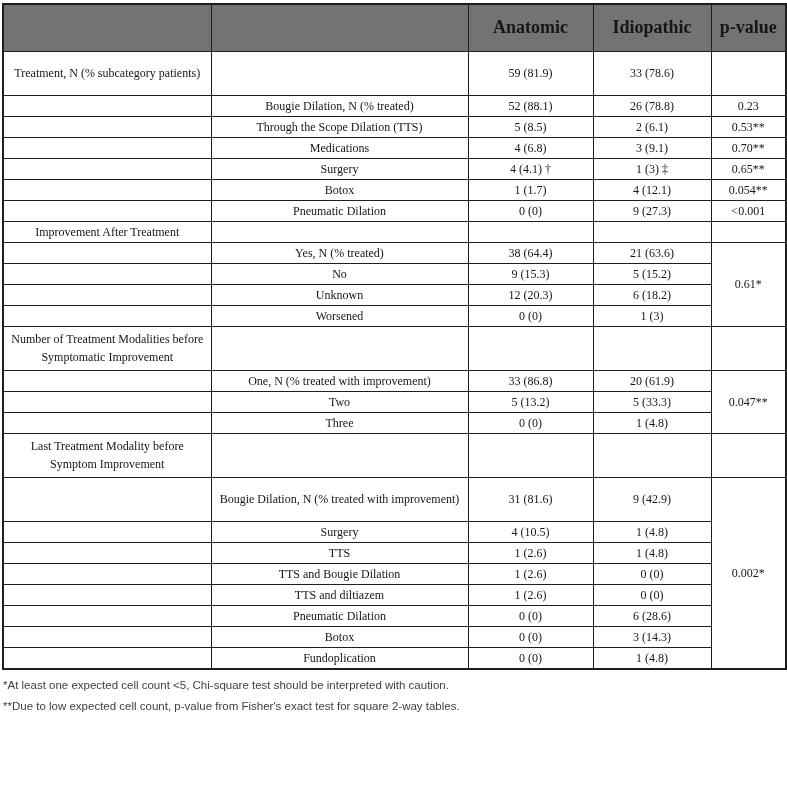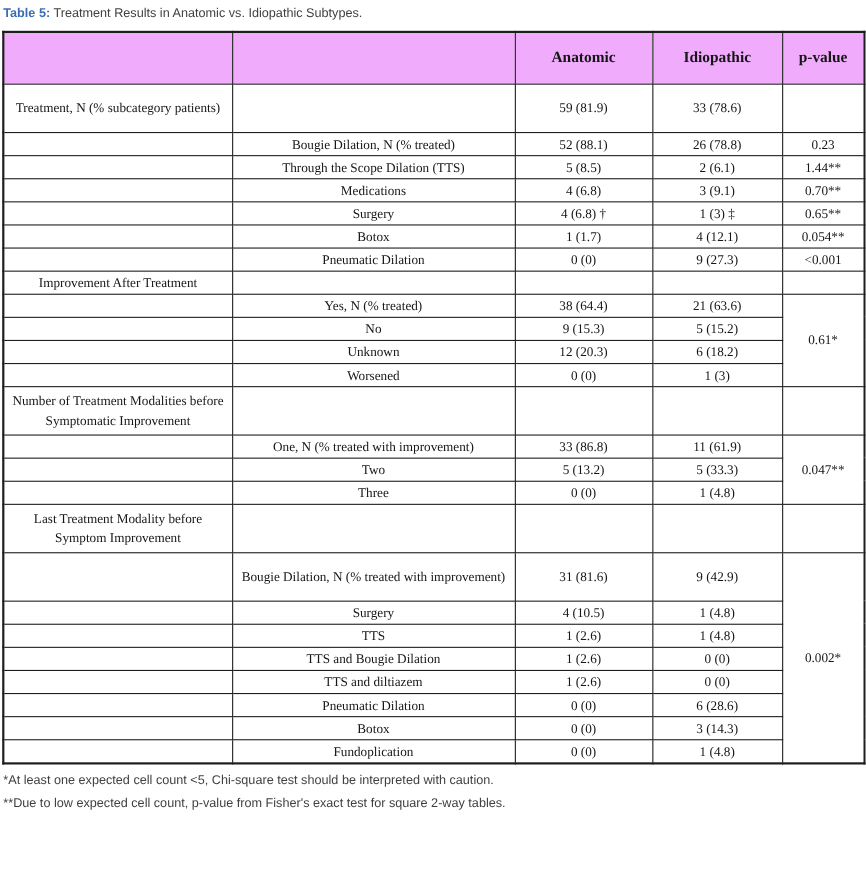--- a/index.html
+++ b/index.html
@@ -34,23 +34,23 @@
     font-size: 12px;
     color: #161616;
     text-align: center;
     vertical-align: middle;
     padding: 1px 6px;
     line-height: 1.5;
     overflow: hidden;
   }
   .results thead tr { height: 47px; }
   .results thead th {
-    background: #f0abfc;
+    background: #737373;
     font-weight: bold;
-    font-size: 14px;
+    font-size: 18px;
   }
   .results tbody tr { height: 21px; }
   .results tbody tr.tall { height: 44px; }
 
   .col-label1 { width: 208px; }
   .col-label2 { width: 257px; }
   .col-anatomic { width: 125px; }
   .col-idiopathic { width: 118px; }
   .col-pvalue { width: 75px; }
 
@@ -60,23 +60,20 @@
     font-size: 11.5px;
     line-height: 14px;
     color: #3f3f3f;
   }
 </style>
 </head>
 <body>
 
 <div class="page">
 
-  <div class="caption">
-    <span class="prefix">Table 5:</span><span> Treatment Results in Anatomic vs. Idiopathic Subtypes.</span>
-  </div>
 
   <table class="results">
     <colgroup>
       <col class="col-label1">
       <col class="col-label2">
       <col class="col-anatomic">
       <col class="col-idiopathic">
       <col class="col-pvalue">
     </colgroup>
     <thead>
@@ -104,35 +101,35 @@
         <td>52 (88.1)</td>
         <td>26 (78.8)</td>
         <td>0.23</td>
       </tr>
 
       <tr>
         <td></td>
         <td>Through the Scope Dilation (TTS)</td>
         <td>5 (8.5)</td>
         <td>2 (6.1)</td>
-        <td>1.44**</td>
+        <td>0.53**</td>
       </tr>
 
       <tr>
         <td></td>
         <td>Medications</td>
         <td>4 (6.8)</td>
         <td>3 (9.1)</td>
         <td>0.70**</td>
       </tr>
 
       <tr>
         <td></td>
         <td>Surgery</td>
-        <td>4 (6.8) †</td>
+        <td>4 (4.1) †</td>
         <td>1 (3) ‡</td>
         <td>0.65**</td>
       </tr>
 
       <tr>
         <td></td>
         <td>Botox</td>
         <td>1 (1.7)</td>
         <td>4 (12.1)</td>
         <td>0.054**</td>
@@ -188,21 +185,21 @@
         <td></td>
         <td></td>
         <td></td>
         <td></td>
       </tr>
 
       <tr>
         <td></td>
         <td>One, N (% treated with improvement)</td>
         <td>33 (86.8)</td>
-        <td>11 (61.9)</td>
+        <td>20 (61.9)</td>
         <td rowspan="3">0.047**</td>
       </tr>
 
       <tr>
         <td></td>
         <td>Two</td>
         <td>5 (13.2)</td>
         <td>5 (33.3)</td>
       </tr>
 

